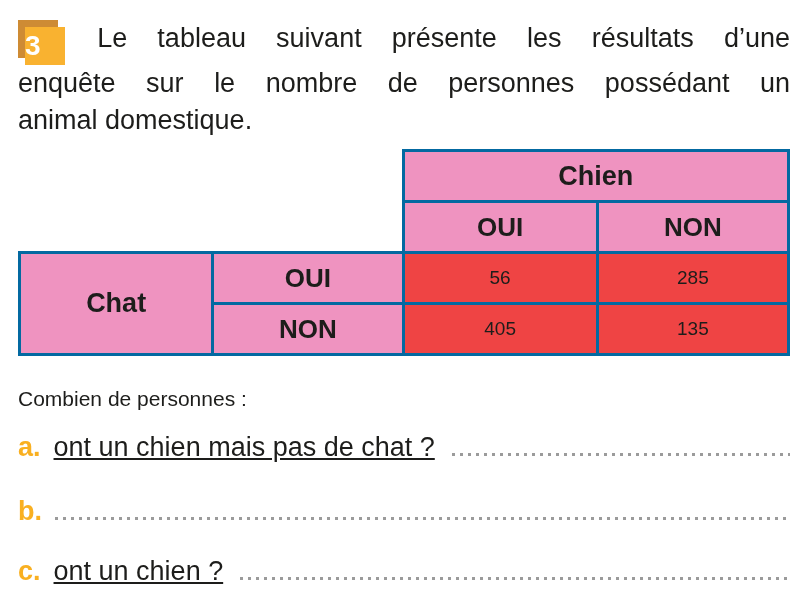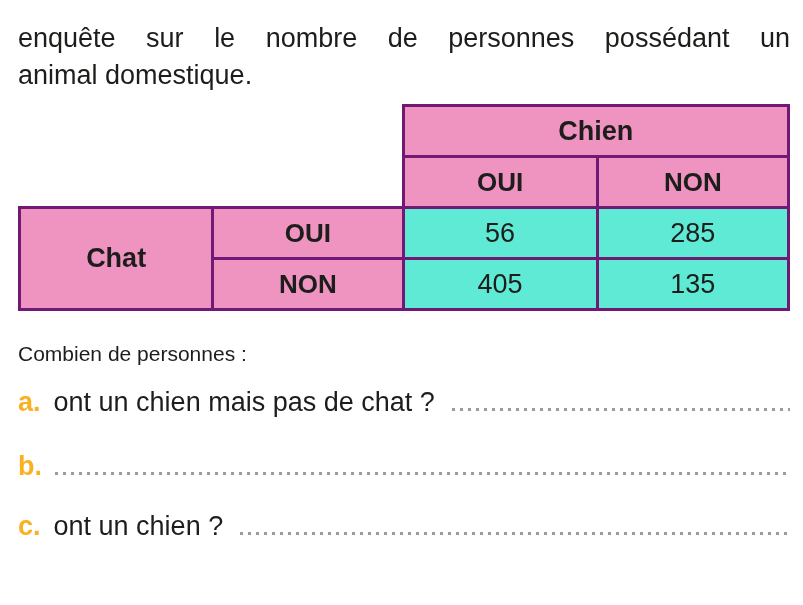--- a/index.html
+++ b/index.html
@@ -19,45 +19,49 @@
     text-align:center;background:#F9B230;color:#ffffff;
     font-weight:bold;font-size:28px;
     box-shadow:-7px -7px 0 0 #CE8B34;
     vertical-align:-8px;margin-left:7px;margin-right:2px;
   }
 
   
   .data-table{border-collapse:collapse;margin-top:10px;table-layout:fixed;}
   .data-table td{
     height:48px;text-align:center;vertical-align:middle;
-    border:3px solid #701a75;padding:0;font-size:26px;
+    border:3px solid #0369a1;padding:0;font-size:26px;
   }
   td.blank{border:none;background:#ffffff;}
   td.pink{background:#EF93C0;font-weight:bold;}
   td.group{font-size:27px;}
-  td.num{background:#5eead4;font-weight:normal;font-size:27px;}
+  td.num{background:#ef4444;font-weight:normal;font-size:19px;}
 
   
   .lead{margin-top:27px;font-size:21px;line-height:31px;}
   .question{display:flex;align-items:baseline;margin-top:30px;font-size:27px;line-height:34px;}
   .question.first{margin-top:16px;}
   .question.last{margin-top:26px;}
   .qlabel{color:#F9B021;font-weight:bold;margin-right:13px;}
-  .qtext{white-space:nowrap;margin-right:17px;}
+  .qtext{white-space:nowrap;margin-right:17px;text-decoration:underline;}
   .dots{
     flex:1;height:3px;align-self:baseline;
     background:repeating-linear-gradient(90deg,#9b9b9b 0 3px,transparent 3px 8px);
   }
 </style>
 </head>
 <body>
 
 <div class="page">
 
   <div class="intro">
+    <div class="jfull">
+      <span class="badge">3</span>
+      <span>Le tableau suivant présente les résultats d’une</span>
+    </div>
     <div class="jfull">
       <span>enquête sur le nombre de personnes possédant un</span>
     </div>
     <div class="jline">
       <span>animal domestique.</span>
     </div>
   </div>
 
   <table class="data-table">
     <colgroup>

